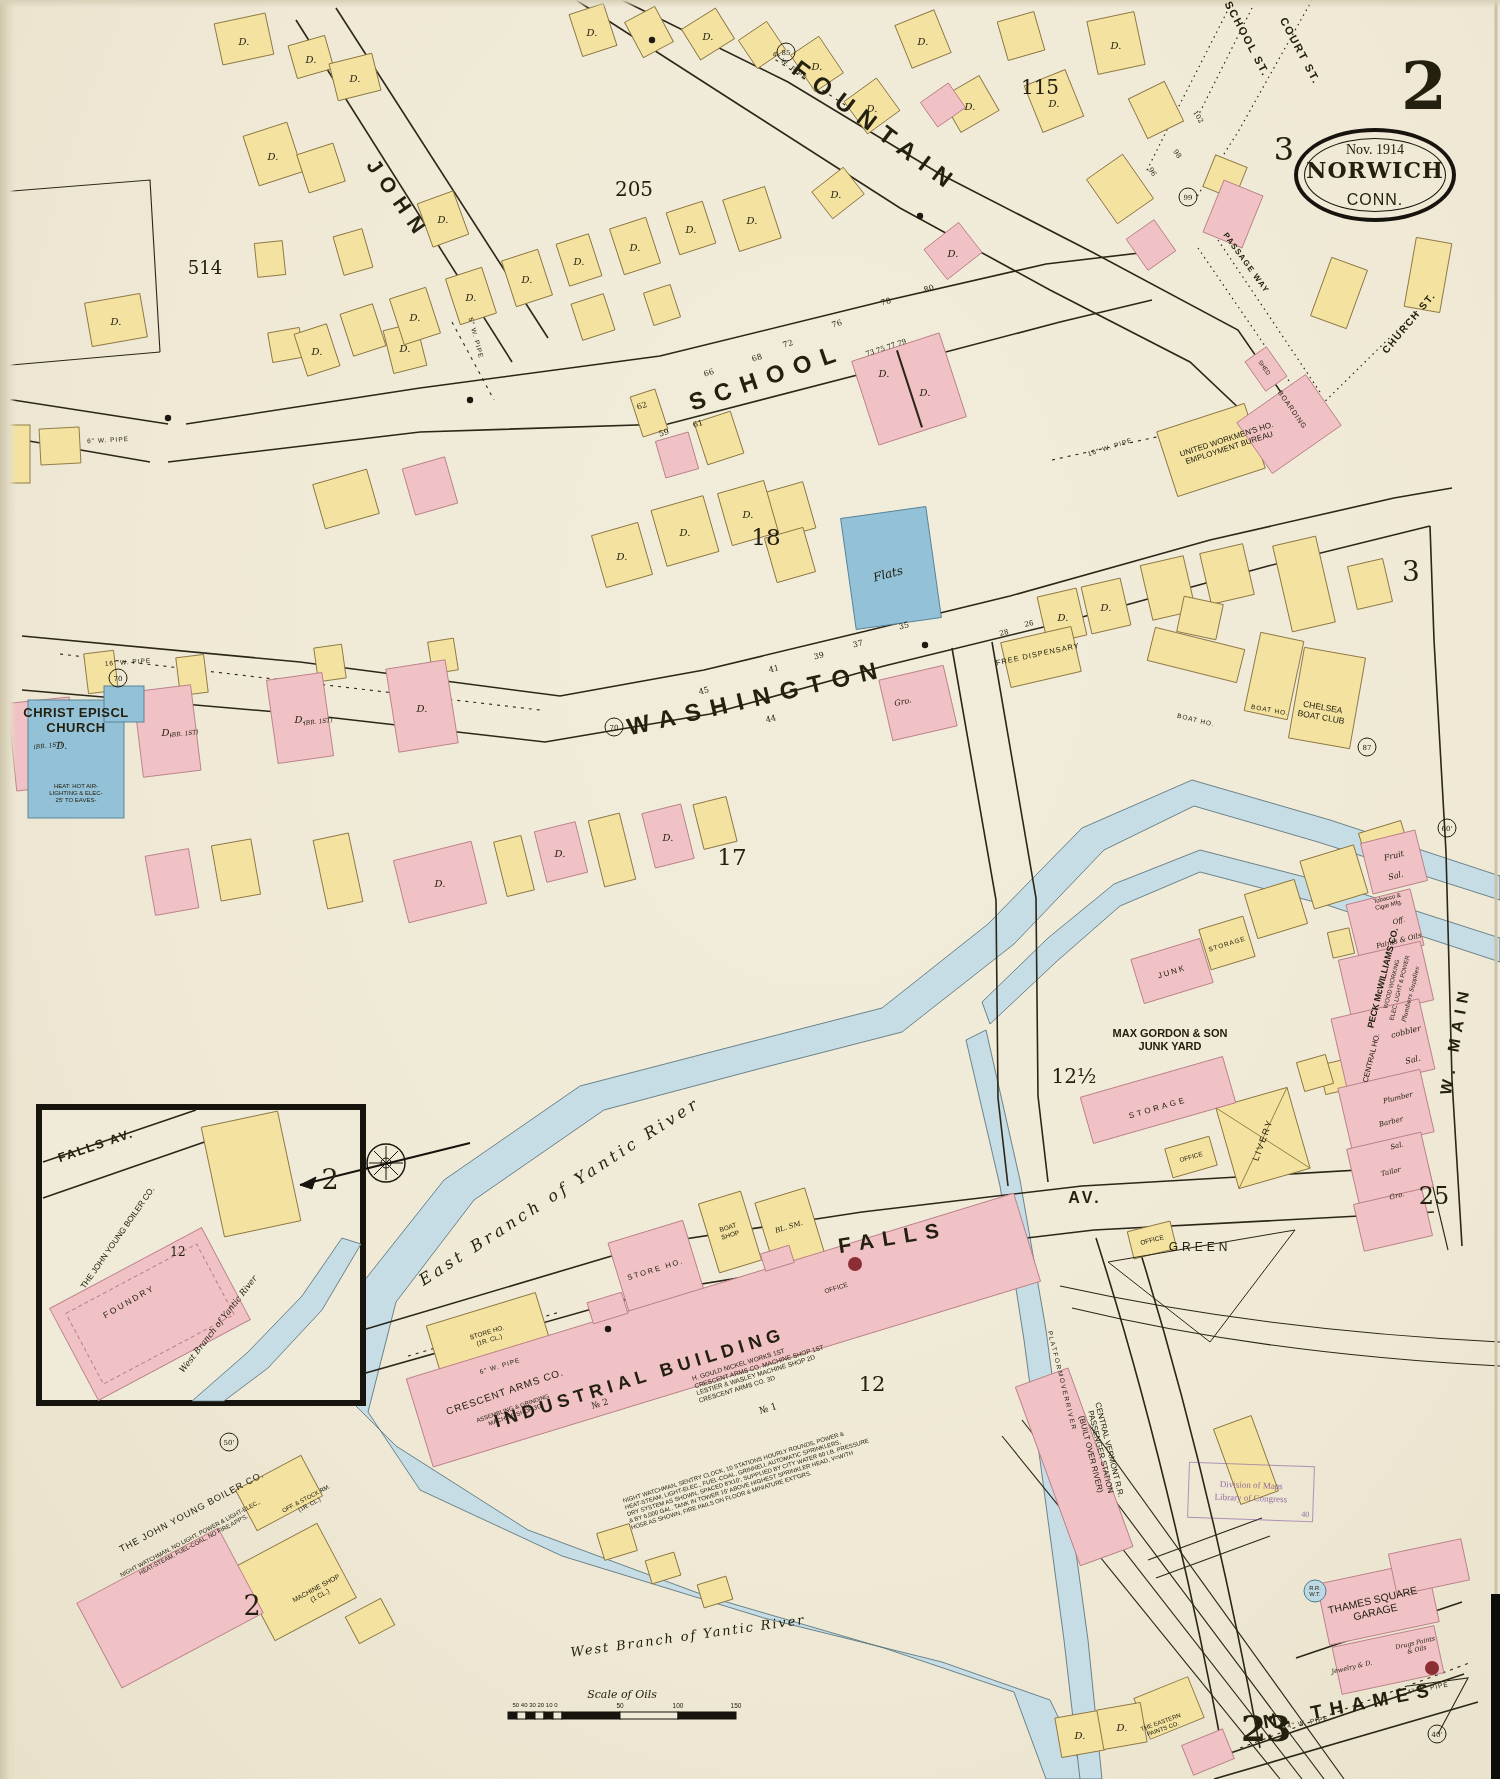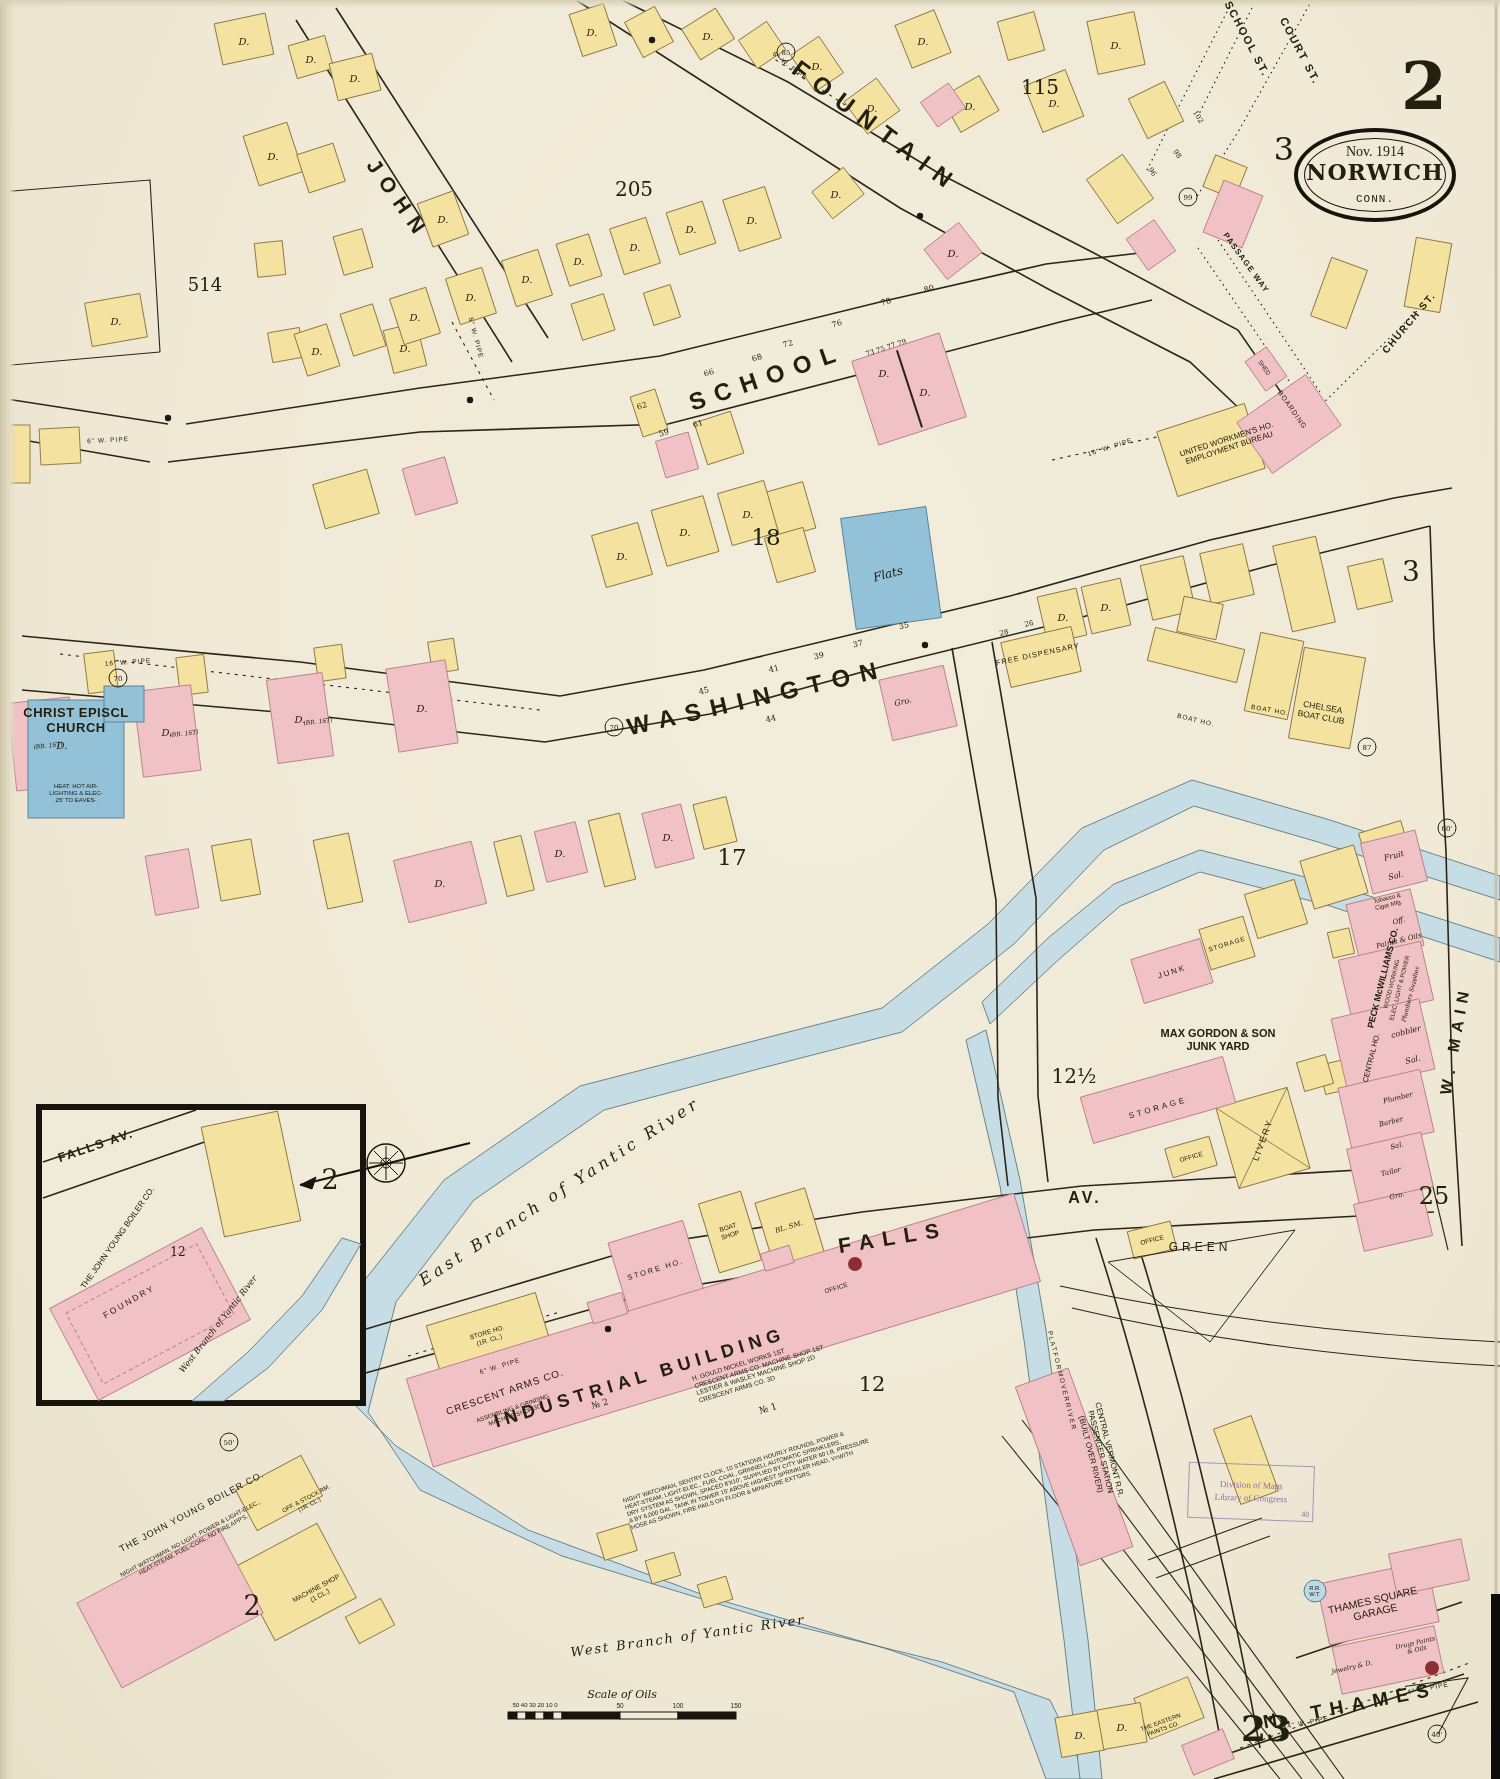--- a/index.html
+++ b/index.html
@@ -18,21 +18,21 @@
         display:flex;align-items:center;justify-content:center;font-size:7px;
         font-family:"DejaVu Serif",serif;transform:translate(-50%,-50%);}
   #sheetnum{position:absolute;left:1424px;top:86px;transform:translate(-50%,-50%);
         font-family:"DejaVu Serif",serif;font-weight:bold;font-size:66px;}
   #badge{position:absolute;left:1294px;top:128px;width:154px;height:86px;border:4px solid #17140d;
         border-radius:50%;display:flex;align-items:center;justify-content:center;}
   #badge-inner{width:140px;height:72px;border:1.5px solid #17140d;border-radius:50%;
         display:flex;flex-direction:column;align-items:center;justify-content:center;line-height:1;}
   .badge-date{font-family:"Liberation Serif",serif;font-size:14px;}
   .badge-city{font-family:"DejaVu Serif",serif;font-weight:bold;font-size:22px;letter-spacing:1px;margin-top:2px;}
-  .badge-state{font-family:Liberation Mono, monospace;font-size:11px;letter-spacing:1px;margin-top:11px;}
+  .badge-state{font-family:Liberation Sans, sans-serif;font-size:16px;letter-spacing:1px;margin-top:11px;}
   #stamp{position:absolute;left:1188px;top:1464px;width:124px;height:54px;transform:rotate(2deg);
         border:1.5px solid rgba(122,78,158,.55);color:rgba(122,78,158,.8);
         display:flex;flex-direction:column;align-items:center;justify-content:center;
         font-family:"Liberation Serif",serif;font-size:9px;line-height:1.4;}
   #stamp .num{position:absolute;right:3px;bottom:1px;font-size:8px;}
   .edgeL{position:absolute;left:0;top:0;width:16px;height:100%;
         background:linear-gradient(90deg,#cdc5ab,#e4ddc6 60%,rgba(0,0,0,0));}
   .edgeT{position:absolute;left:0;top:0;width:100%;height:8px;
         background:linear-gradient(180deg,#d8d1b8,rgba(0,0,0,0));}
   
@@ -394,21 +394,21 @@
   <div class="lbl sm" style="left:1246px;top:263px;font-size:8px;transform:translate(-50%,-50%) rotate(54deg);">PASSAGE WAY</div>
   <div class="lbl sm" style="left:1409px;top:323px;font-size:10px;transform:translate(-50%,-50%) rotate(-50deg);">CHURCH ST.</div>
   <div class="lbl sm" style="left:96px;top:1146px;font-size:12.5px;transform:translate(-50%,-50%) rotate(-19deg);">FALLS  AV.</div>
 
   <div class="lbl hand" style="left:560px;top:1192px;font-size:16px;letter-spacing:.25em;transform:translate(-50%,-50%) rotate(-33deg);">East Branch of Yantic River</div>
   <div class="lbl hand" style="left:688px;top:1636px;font-size:13px;letter-spacing:.15em;transform:translate(-50%,-50%) rotate(-8deg);">West Branch of Yantic River</div>
   <div class="lbl hand" style="left:218px;top:1324px;font-size:8.5px;transform:translate(-50%,-50%) rotate(-52deg);">West Branch of Yantic River</div>
 
   <div class="lbl serif" style="left:1040px;top:88px;font-size:20px;">115</div>
   <div class="lbl serif" style="left:622px;top:190px;font-size:20px;margin-left:12px;">205</div>
-  <div class="lbl serif" style="left:205px;top:268px;font-size:18px;margin-top:17px;">514</div>
+  <div class="lbl serif" style="left:205px;top:268px;font-size:18px;">514</div>
   <div class="lbl serif" style="left:766px;top:538px;font-size:23px;">18</div>
   <div class="lbl serif" style="left:732px;top:858px;font-size:23px;">17</div>
   <div class="lbl serif" style="left:1074px;top:1077px;font-size:20px;">12½</div>
   <div class="lbl serif" style="left:872px;top:1384px;font-size:21px;">12</div>
   <div class="lbl serif" style="left:178px;top:1252px;font-size:12px;">12</div>
   <div class="lbl serif" style="left:330px;top:1180px;font-size:27px;">2</div>
   <div class="lbl serif" style="left:252px;top:1606px;font-size:27px;">2</div>
 
   <div class="lbl serif" style="left:642px;top:406px;font-size:8px;transform:translate(-50%,-50%) rotate(-18deg);">62</div>
   <div class="lbl serif" style="left:709px;top:373px;font-size:8px;transform:translate(-50%,-50%) rotate(-18deg);">66</div>
@@ -462,21 +462,21 @@
   <div class="lbl hand" style="left:184px;top:733px;font-size:6px;transform:translate(-50%,-50%) rotate(-7deg);">(BR. 1ST)</div>
   <div class="lbl hand" style="left:318px;top:721px;font-size:6px;transform:translate(-50%,-50%) rotate(-7deg);">(BR. 1ST)</div>
   <div class="lbl ml" style="left:1228px;top:444px;font-size:8px;transform:translate(-50%,-50%) rotate(-18deg);">UNITED WORKMEN'S HO.
 EMPLOYMENT BUREAU</div>
   <div class="lbl" style="left:1292px;top:410px;font-size:7px;letter-spacing:1px;transform:translate(-50%,-50%) rotate(55deg);">BOARDING</div>
   <div class="lbl" style="left:1264px;top:368px;font-size:6px;transform:translate(-50%,-50%) rotate(55deg);">SHED</div>
   <div class="lbl ml" style="left:1322px;top:712px;font-size:8.5px;transform:translate(-50%,-50%) rotate(10deg);">CHELSEA
 BOAT CLUB</div>
   <div class="lbl" style="left:1196px;top:720px;font-size:6.5px;letter-spacing:1px;transform:translate(-50%,-50%) rotate(14deg);">BOAT HO.</div>
   <div class="lbl" style="left:1270px;top:710px;font-size:6.5px;letter-spacing:1px;transform:translate(-50%,-50%) rotate(10deg);">BOAT HO.</div>
-  <div class="lbl ml" style="left:1170px;top:1040px;font-size:11px;font-weight:bold;margin-left:48px;">MAX GORDON &amp; SON
+  <div class="lbl ml" style="left:1170px;top:1040px;font-size:11px;font-weight:bold;">MAX GORDON &amp; SON
 JUNK YARD</div>
   <div class="lbl" style="left:1172px;top:972px;font-size:8px;letter-spacing:2px;transform:translate(-50%,-50%) rotate(-17deg);">JUNK</div>
   <div class="lbl" style="left:1227px;top:944px;font-size:6.5px;letter-spacing:1px;transform:translate(-50%,-50%) rotate(-17deg);">STORAGE</div>
   <div class="lbl" style="left:1158px;top:1108px;font-size:8px;letter-spacing:3px;transform:translate(-50%,-50%) rotate(-16deg);">STORAGE</div>
   <div class="lbl" style="left:1191px;top:1157px;font-size:6.5px;transform:translate(-50%,-50%) rotate(-16deg);">OFFICE</div>
   <div class="lbl" style="left:1263px;top:1140px;font-size:9px;letter-spacing:2px;transform:translate(-50%,-50%) rotate(-70deg);">LIVERY</div>
   <div class="lbl" style="left:1152px;top:1240px;font-size:6.5px;transform:translate(-50%,-50%) rotate(-14deg);">OFFICE</div>
   <div class="lbl" style="left:1200px;top:1247px;font-size:12px;letter-spacing:4px;">GREEN</div>
   <div class="lbl hand" style="left:1394px;top:856px;font-size:8px;transform:translate(-50%,-50%) rotate(-14deg);">Fruit</div>
   <div class="lbl hand" style="left:1396px;top:876px;font-size:8px;transform:translate(-50%,-50%) rotate(-14deg);">Sal.</div>

